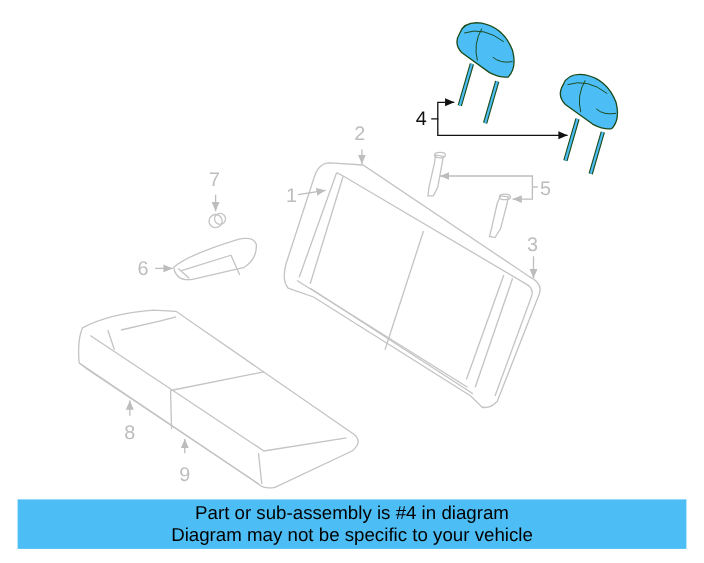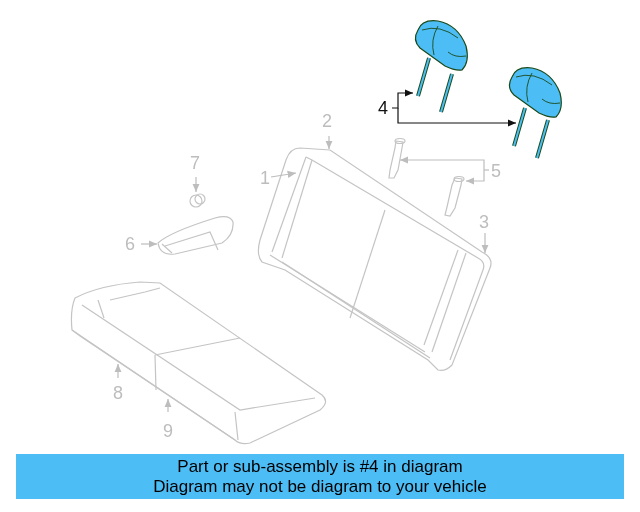--- a/index.html
+++ b/index.html
@@ -117,14 +117,14 @@
     <text class="lbl" x="491" y="177">5</text>
     <text class="lbl" x="125" y="250">6</text>
     <text class="lbl" x="190" y="169">7</text>
     <text class="lbl" x="113" y="399">8</text>
     <text class="lbl" x="163" y="437">9</text>
   </g>
 </svg>
 
 <div class="caption">
   <div>Part or sub-assembly is #4 in diagram</div>
-  <div>Diagram may not be diagram to your vehicle</div>
+  <div>Diagram may not be specific to your vehicle</div>
 </div>
 
 </body></html>

